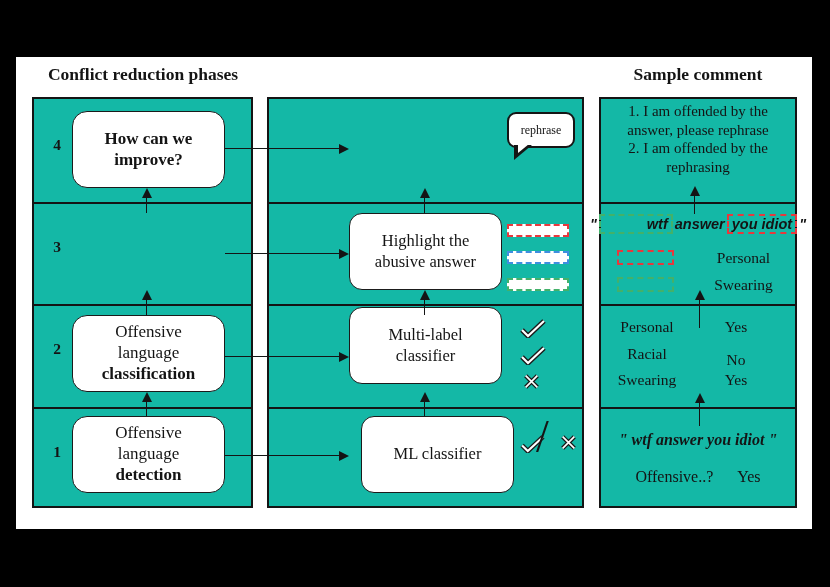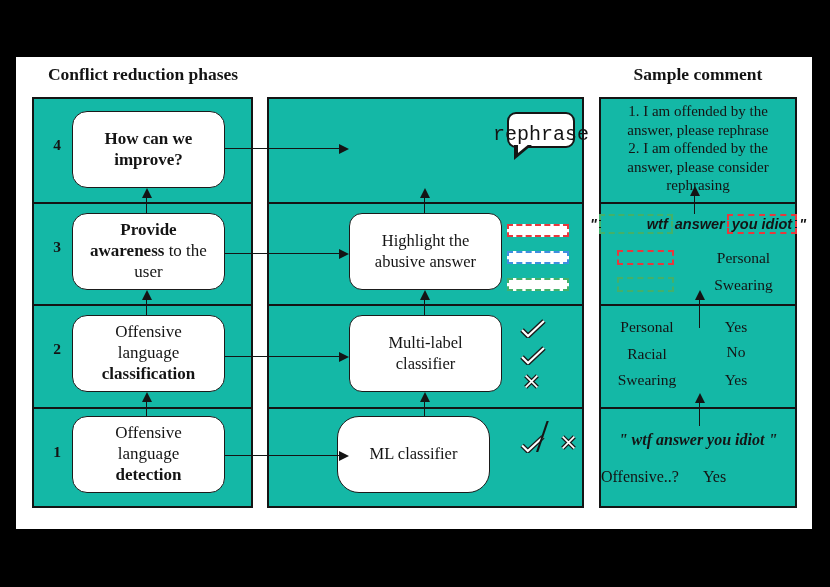--- a/index.html
+++ b/index.html
@@ -23,42 +23,42 @@
   .varrow{position:absolute;width:11px;display:flex;flex-direction:column;align-items:center;z-index:5;}
   .varrow .head{width:0;height:0;border-left:5.5px solid transparent;border-right:5.5px solid transparent;
         border-bottom:10px solid #141414;}
   .varrow .line{width:1.7px;flex:1;background:#141414;}
   .harrow{position:absolute;height:11px;display:flex;align-items:center;z-index:5;}
   .harrow .line{height:1.7px;flex:1;background:#141414;}
   .harrow .head{width:0;height:0;border-top:5.5px solid transparent;border-bottom:5.5px solid transparent;
         border-left:10px solid #141414;}
 
   .bubble{position:absolute;left:238px;top:13px;width:64px;height:32px;border:2.5px solid #151515;
-        border-radius:9px;background:#fff;display:flex;align-items:flex-end;justify-content:center;
-        font-family:Liberation Mono, monospace;font-size:20px;z-index:4;}
+        border-radius:9px;background:#fff;display:flex;align-items:center;justify-content:center;
+        font-family:Liberation Serif, serif;font-size:12px;z-index:4;}
   .bubble::before{content:"";position:absolute;left:5px;bottom:-14px;width:0;height:0;
         border-top:15px solid #151515;border-right:18px solid transparent;}
   .bubble::after{content:"";position:absolute;left:9px;bottom:-7px;width:0;height:0;
         border-top:9px solid #fff;border-right:11px solid transparent;}
 
   .swatch{position:absolute;left:238px;width:62px;height:13px;border:2px dashed #888;background:#fff;box-sizing:border-box;}
   .legend-swatch{position:absolute;left:16px;width:57px;height:15px;border:2px dashed #888;box-sizing:border-box;}
   .hl{border:2px dashed #888;padding:0 3px;display:inline-block;}
 
   .icon-stack{position:absolute;}
   .slash{position:absolute;font-size:46px;line-height:46px;font-weight:400;}
 
   .fb-lines{position:absolute;left:0;right:0;top:3px;text-align:center;font-size:15px;line-height:18.5px;}
   .quoteB{position:absolute;left:0;right:0;top:115px;display:flex;align-items:center;justify-content:center;
         gap:2px;font-family:"Liberation Sans",sans-serif;font-weight:bold;font-style:italic;font-size:14.5px;white-space:nowrap;}
   .legend-label{position:absolute;left:95px;width:95px;text-align:center;font-size:15.5px;}
   .cls-label{position:absolute;left:0;width:92px;text-align:center;font-size:15.5px;}
   .cls-value{position:absolute;left:112px;width:46px;text-align:center;font-size:15.5px;}
   .quoteD{position:absolute;left:0;right:0;top:332px;text-align:center;font-weight:bold;font-style:italic;font-size:16px;}
-  .offline{position:absolute;left:0;right:0;top:369px;display:flex;gap:24px;font-size:16px;}
+  .offline{position:absolute;left:0;right:0;top:369px;display:flex;justify-content:center;gap:24px;font-size:16px;}
 </style>
 </head>
 <body>
 
 <div class="stage">
   <div class="panel">
 
     <div class="hdr" style="left:14px;width:226px;">Conflict reduction phases</div>
     <div class="hdr" style="left:583px;width:198px;">Sample comment</div>
 
@@ -70,25 +70,20 @@
       <div class="pnum" style="left:8px;top:37px;">4</div>
       <div class="pnum" style="left:8px;top:139px;">3</div>
       <div class="pnum" style="left:8px;top:241px;">2</div>
       <div class="pnum" style="left:8px;top:344px;">1</div>
 
       <div class="pbox" style="left:38px;top:12px;">
         <div><span class="b">How can we</span><span></span></div>
         <div><span class="b">improve?</span><span></span></div>
         <div><span class="b"></span><span></span></div>
       </div>
-      <div class="pbox" style="left:38px;top:114px;">
-        <div><span class="b">Provide</span><span></span></div>
-        <div><span class="b">awareness</span><span> to the</span></div>
-        <div><span class="b"></span><span>user</span></div>
-      </div>
       <div class="pbox" style="left:38px;top:216px;">
         <div><span class="b"></span><span>Offensive</span></div>
         <div><span class="b"></span><span>language</span></div>
         <div><span class="b">classification</span><span></span></div>
       </div>
       <div class="pbox" style="left:38px;top:317px;">
         <div><span class="b"></span><span>Offensive</span></div>
         <div><span class="b"></span><span>language</span></div>
         <div><span class="b">detection</span><span></span></div>
       </div>
@@ -108,24 +103,24 @@
     </div>
 
     <div class="tbl" style="left:251px;width:317px;">
       <div class="divider" style="top:103px;"></div>
       <div class="divider" style="top:205px;"></div>
       <div class="divider" style="top:308px;"></div>
 
       <div class="cbox" style="left:80px;top:114px;">
         <span style="width:112px;">Highlight the abusive answer</span>
       </div>
-      <div class="cbox" style="left:80px;top:216px;">
+      <div class="cbox" style="left:80px;top:208px;">
         <span style="width:92px;">Multi-label classifier</span>
       </div>
-      <div class="cbox" style="left:68px;top:317px;border-radius:22px;">
+      <div class="cbox" style="left:92px;top:317px;">
         <span>ML classifier</span>
       </div>
 
       <div class="varrow" style="left:150px;top:89px;height:25px;">
           <div class="head"></div>
           <div class="line"></div>
         </div>
       <div class="varrow" style="left:150px;top:191px;height:25px;">
           <div class="head"></div>
           <div class="line"></div>
@@ -198,21 +193,20 @@
 
     <div class="tbl" style="left:583px;width:198px;">
       <div class="divider" style="top:103px;"></div>
       <div class="divider" style="top:205px;"></div>
       <div class="divider" style="top:308px;"></div>
 
       <div class="fb-lines">
         <div>1. I am offended by the</div>
         <div>answer, please rephrase</div>
         <div>2. I am offended by the</div>
-        <div>answer, please consider</div>
         <div>rephrasing</div>
       </div>
       <div class="varrow" style="left:88px;top:87px;height:28px;">
           <div class="head"></div>
           <div class="line"></div>
         </div>
 
       <div class="quoteB">
         <span>"</span>
         <span class="hl" style="border-color: rgb(67, 177, 106); padding-left: 46px;">wtf</span>
@@ -225,21 +219,21 @@
       <div class="legend-swatch" style="top: 178px; border-color: rgb(67, 177, 106);"></div>
       <div class="legend-label" style="top:177px;">Swearing</div>
       <div class="varrow" style="left:93px;top:191px;height:38px;">
           <div class="head"></div>
           <div class="line"></div>
         </div>
 
       <div class="cls-label" style="top:219px;">Personal</div>
       <div class="cls-value" style="top:219px;">Yes</div>
       <div class="cls-label" style="top:246px;">Racial</div>
-      <div class="cls-value" style="top:244px;">No</div>
+      <div class="cls-value" style="top:252px;">No</div>
       <div class="cls-label" style="top:272px;">Swearing</div>
       <div class="cls-value" style="top:272px;">Yes</div>
       <div class="varrow" style="left:93px;top:294px;height:33px;">
           <div class="head"></div>
           <div class="line"></div>
         </div>
 
       <div class="quoteD">" wtf answer you idiot "</div>
       <div class="offline">
         <span>Offensive..?</span>

